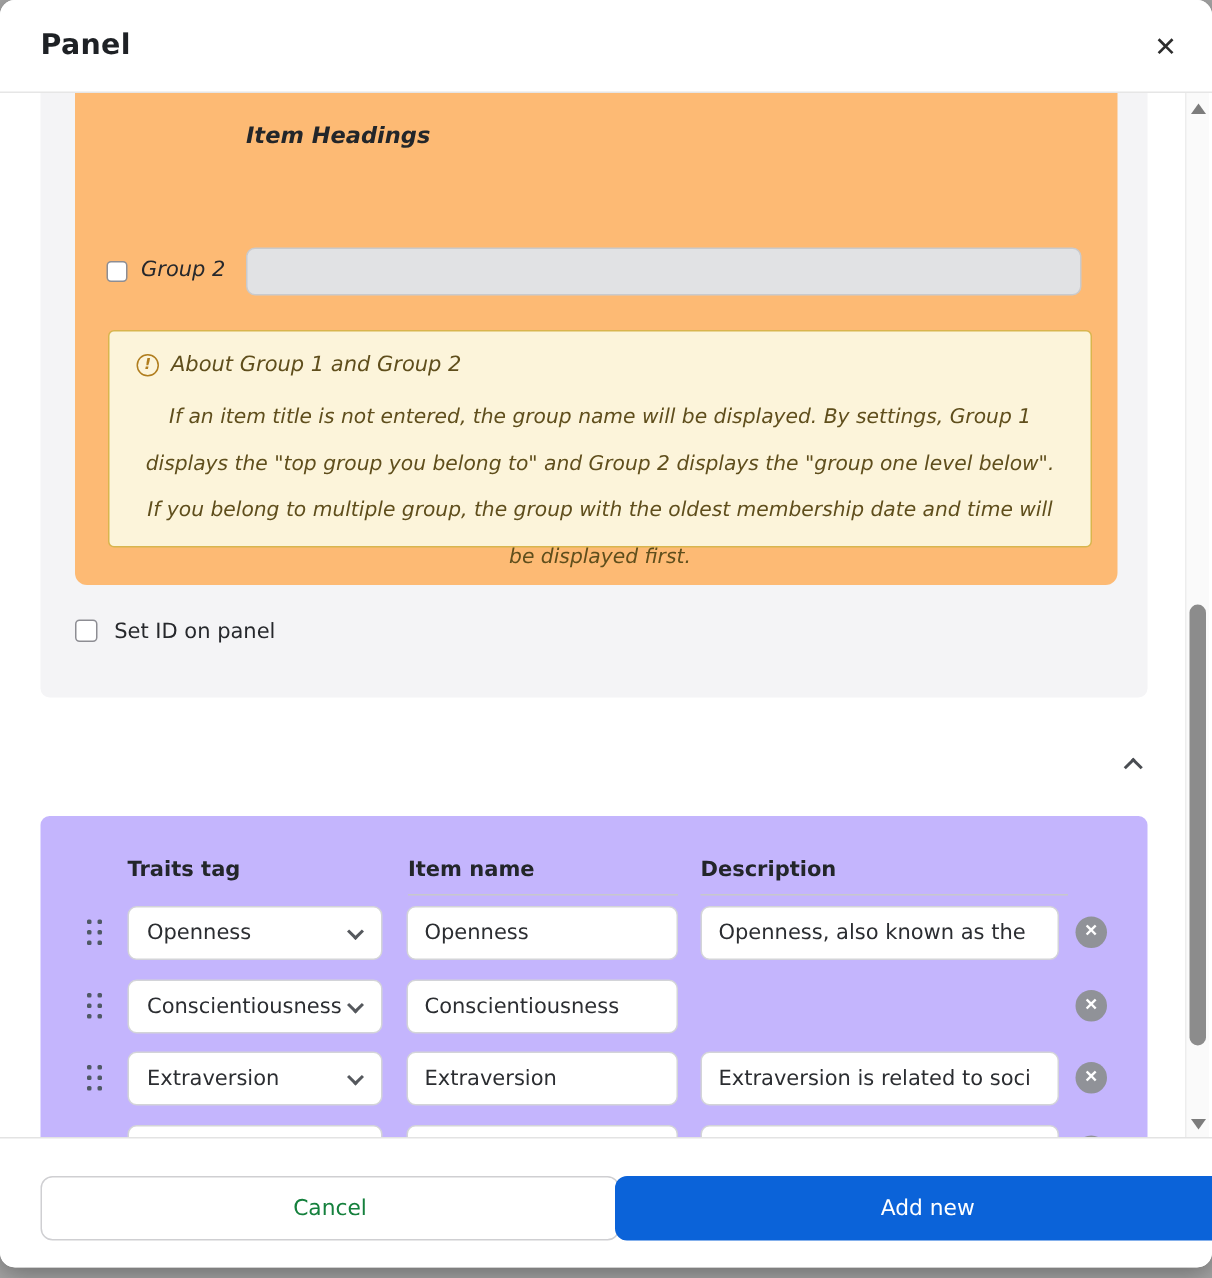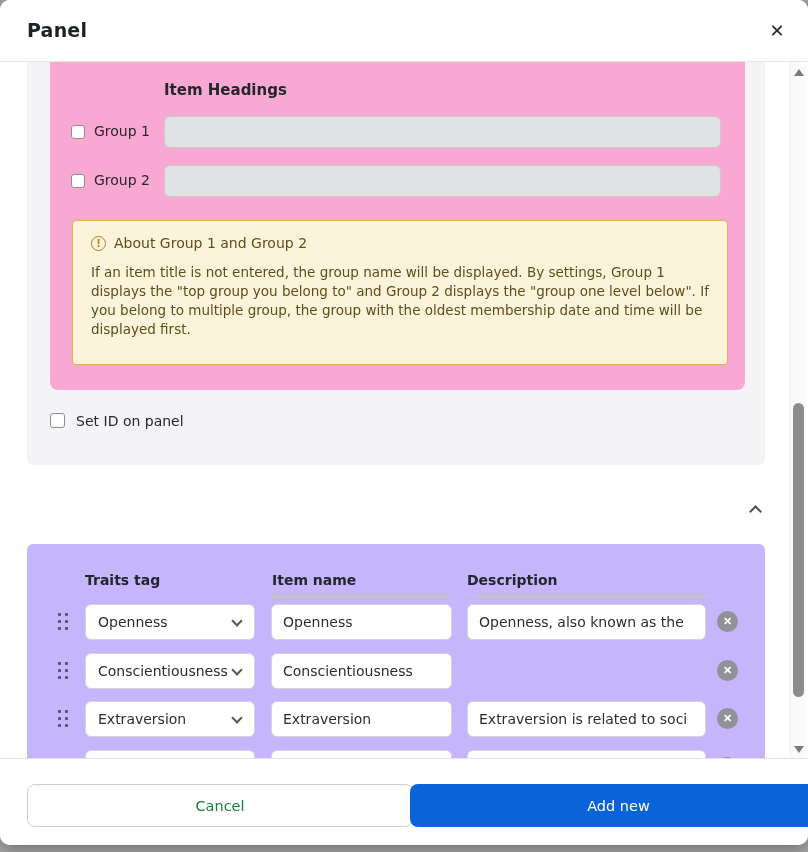--- a/index.html
+++ b/index.html
@@ -32,22 +32,22 @@
   
   .modal-body {
     position:absolute; left:0; top:62px; width:790px; height:696px;
     overflow:hidden; background:#fff;
   }
   .gray-section {
     margin-left:27px; width:738px; background:#f4f4f6; border-radius:6px;
   }
   .section-1 { height:403px; border-radius:0 0 6px 6px; position:relative; }
   .card {
-    margin-left:23px; width:695px; height:328px; background:#f9a8d4;
-    border-radius:0 0 8px 8px; position:relative;
+    margin-left:23px; width:695px; height:328px; background:#fdba74;
+    border-radius:0 0 8px 8px; position:relative;font-style:italic;
   }
   .card-heading {
     position:absolute; left:114px; top:19px;
     font-size:15px; font-weight:bold; color:#23262a;
   }
   .group-row { position:absolute; left:0; width:100%; height:32px; }
   .group-row.r1 { top:54px; }
   .group-row.r2 { top:103px; }
   .checkbox {
     display:inline-block; width:14px; height:14px; background:#fff;
@@ -65,21 +65,21 @@
     position:absolute; left:22px; top:158px; width:656px; height:145px;
     background:#fcf4da; border:1px solid #d8b54e; border-radius:4px;
     padding:14px 18px; color:#5f4e1c;
   }
   .notice-title-row { font-size:14px; display:flex; align-items:center; gap:8px; }
   .warn-icon {
     display:inline-flex; width:15px; height:15px; border:1.5px solid #b07d1e;
     border-radius:50%; color:#b07d1e; font-size:10px; font-weight:bold;
     align-items:center; justify-content:center; flex:0 0 auto;
   }
-  .notice-body { margin-top:12px; font-size:13.5px; line-height:19px; }
+  .notice-body { margin-top:12px; font-size:13.5px; line-height:31px;text-align:center; }
   .setid-row { position:absolute; left:23px; top:348px; height:20px; }
   .setid-row .checkbox { width:15px; height:15px; }
   .setid-label {
     font-size:14px; color:#26282c; vertical-align:middle; margin-left:6px;
   }
   
   .traits-header-row { position:relative; margin:38px 27px 0 27px; height:28px; }
   .traits-heading { font-size:17px; font-weight:bold; color:#1e2125; }
   .chev-up {
     position:absolute; right:3px; top:4px; width:9px; height:9px;
@@ -177,25 +177,20 @@
     <div class="modal-title">Panel</div>
     <button class="close-btn">✕</button>
   </div>
 
   <div class="modal-body">
 
     <div class="gray-section section-1" style="background: rgb(244, 244, 246);">
       <div class="card">
         <div class="card-heading">Item Headings</div>
 
-        <div class="group-row r1">
-          <span class="checkbox"></span>
-          <span class="group-label">Group 1</span>
-          <div class="disabled-input"></div>
-        </div>
 
         <div class="group-row r2">
           <span class="checkbox"></span>
           <span class="group-label">Group 2</span>
           <div class="disabled-input"></div>
         </div>
 
         <div class="notice" style="background: rgb(252, 244, 218); border-color: rgb(216, 181, 78); color: rgb(95, 78, 28);">
           <div class="notice-title-row">
             <span class="warn-icon">!</span>

